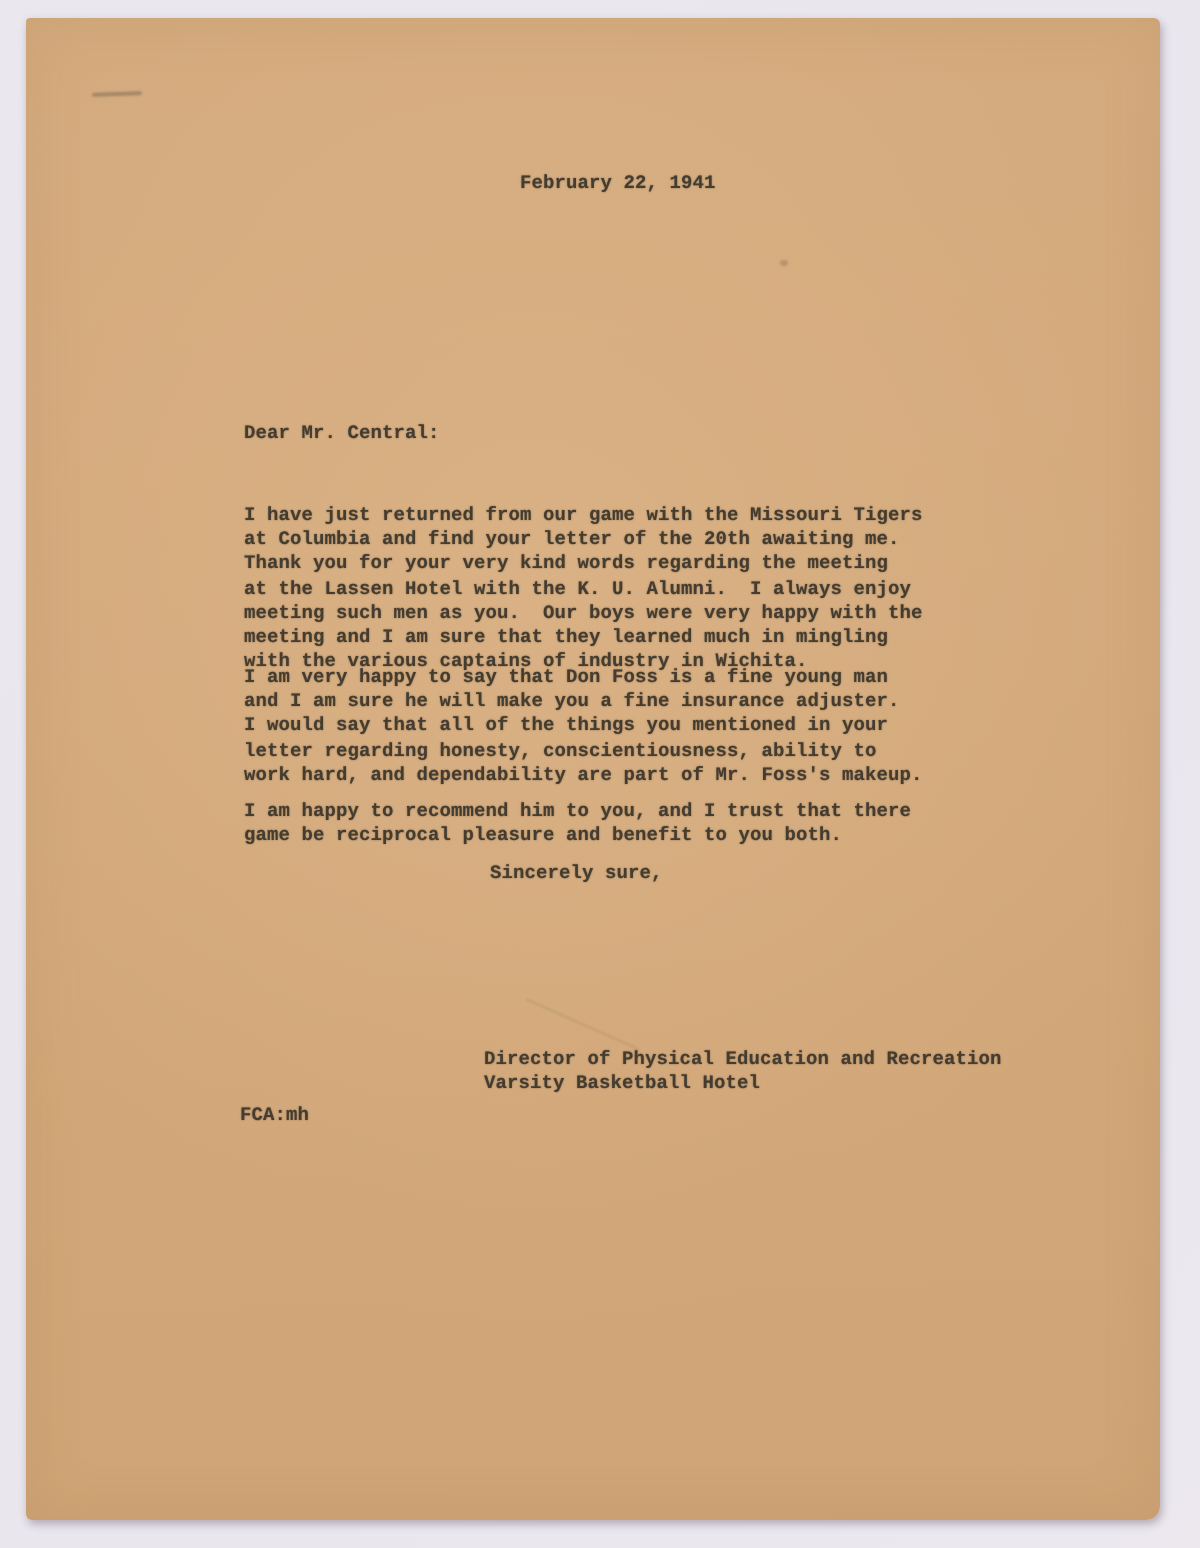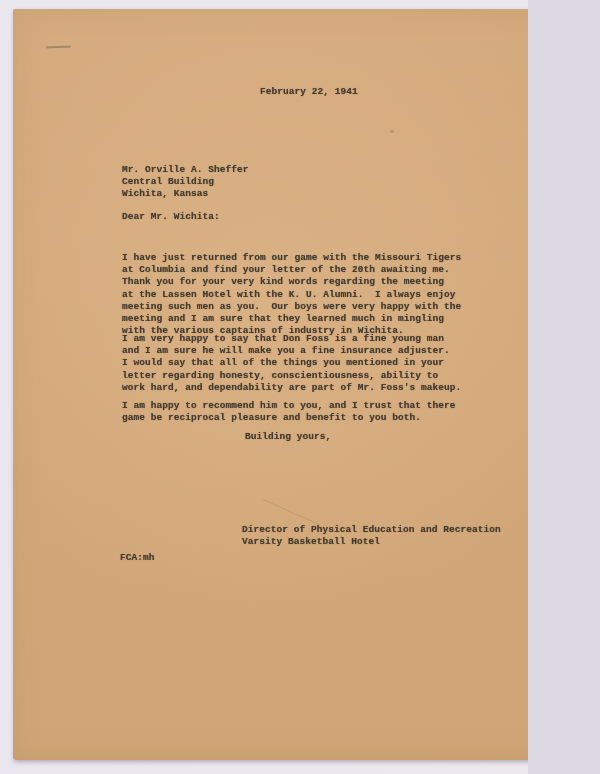--- a/index.html
+++ b/index.html
@@ -3,21 +3,21 @@
 <meta charset="utf-8">
 <style>
   html, body {
     margin: 0;
     padding: 0;
     background: #dcd9e2;
     font-family: "Liberation Mono", "DejaVu Sans Mono", monospace;
   }
   .scan {
     position: relative;
-    width: 528px;
+    width: 600px;
     height: 774px;
     background: linear-gradient(135deg, #eae7ef 0%, #e9e6ee 60%, #ece8ee 100%);
     overflow: hidden;
   }
   .paper {
     position: absolute;
     left: 13px;
     top: 9px;
     width: 567px;
     height: 751px;
@@ -88,43 +88,40 @@
 <div class="scan">
 
   <div class="paper">
     <div class="pencil-dash"></div>
     <div class="speck"></div>
     <div class="scratch"></div>
   </div>
 
   <div class="typed date">February 22, 1941</div>
 
-  <div class="typed address">Mr. Orville A. Sheffer
-Central Building
-Wichita, Kansas</div>
 
-  <div class="typed salutation">Dear Mr. Wichita:</div>
+  <div class="typed salutation">Dear Mr. Central:</div>
 
   <div class="typed para1">I have just returned from our game with the Missouri Tigers
 at Columbia and find your letter of the 20th awaiting me.
 Thank you for your very kind words regarding the meeting
 at the Lassen Hotel with the K. U. Alumni.  I always enjoy
 meeting such men as you.  Our boys were very happy with the
 meeting and I am sure that they learned much in mingling
 with the various captains of industry in Wichita.</div>
 
   <div class="typed para2">I am very happy to say that Don Foss is a fine young man
 and I am sure he will make you a fine insurance adjuster.
 I would say that all of the things you mentioned in your
 letter regarding honesty, conscientiousness, ability to
 work hard, and dependability are part of Mr. Foss's makeup.</div>
 
   <div class="typed para3">I am happy to recommend him to you, and I trust that there
 game be reciprocal pleasure and benefit to you both.</div>
 
-  <div class="typed closing">Building yours,</div>
+  <div class="typed closing">Sincerely sure,</div>
 
   <div class="typed sigblock">Director of Physical Education and Recreation
 Varsity Basketball Hotel</div>
 
   <div class="typed initials">FCA:mh</div>
 
 </div>
 
 </body></html>

